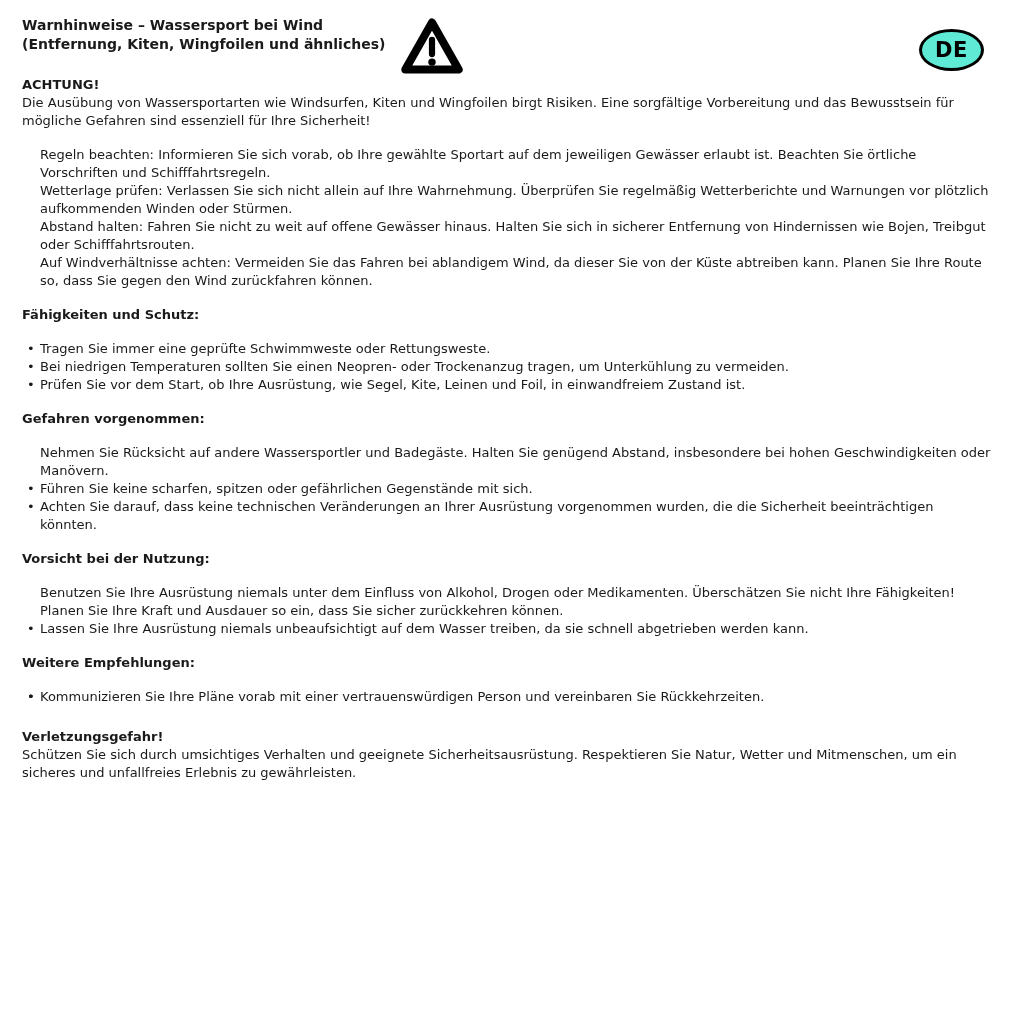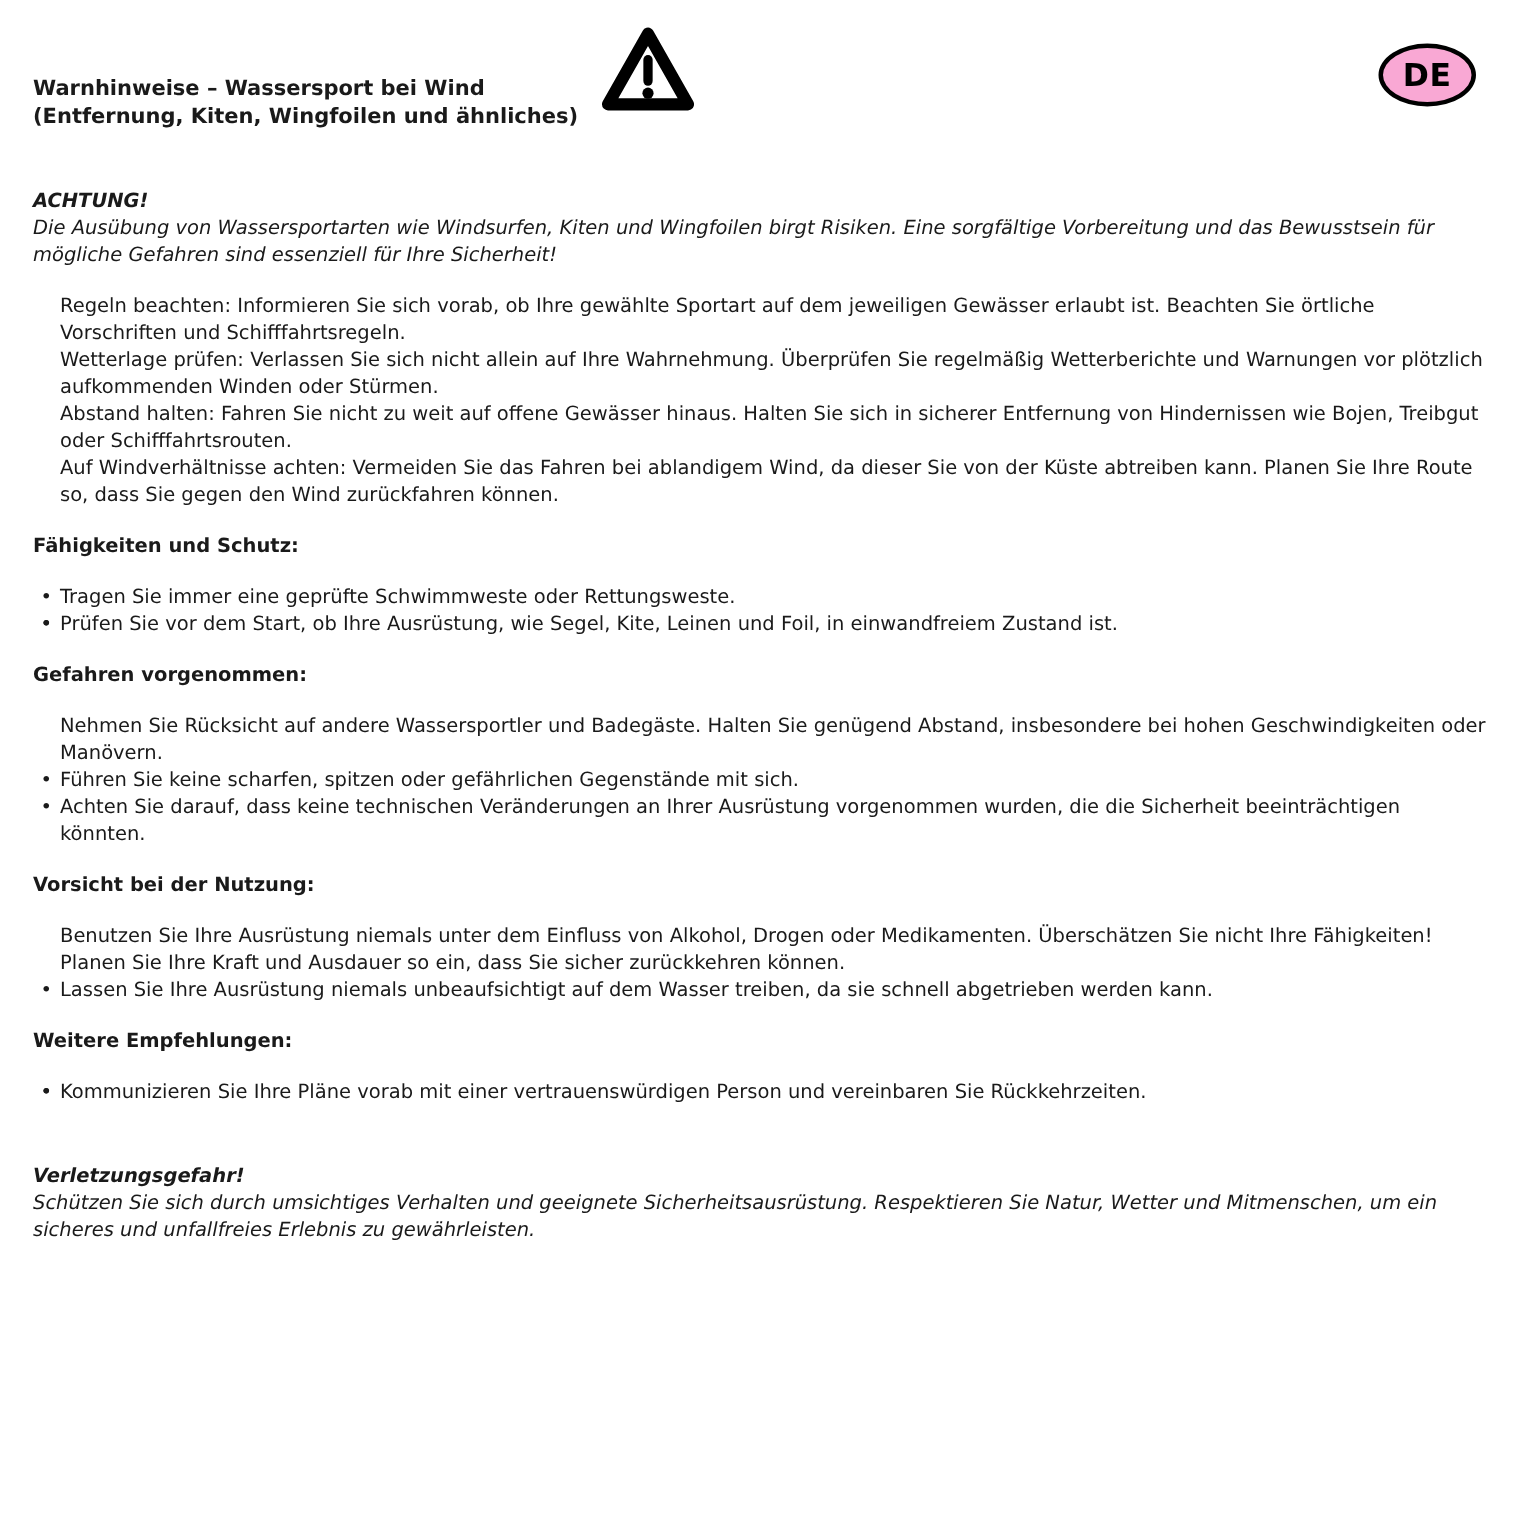--- a/index.html
+++ b/index.html
@@ -6,21 +6,21 @@
   html, body { width: 1020px; height: 1026px; }
   body {
     background: #ffffff;
     color: #1a1a1a;
     font-family: "DejaVu Sans", "Liberation Sans", sans-serif;
     font-size: 13px;
     line-height: 18px;
     position: relative;
     overflow: hidden;
   }
-  .doc { padding: 50px 26px 0 22px; }
+  .doc { padding: 16px 26px 0 22px; }
 
   
   .title { font-weight: bold; font-size: 14px; line-height: 19px; }
   .warning-icon {
     position: absolute;
     left: 401px;
     top: 16px;
     width: 62px;
     height: 60px;
   }
@@ -32,27 +32,27 @@
     height: 42px;
     border: 3.5px solid #000;
     border-radius: 50%;
     display: flex;
     align-items: center;
     justify-content: center;
     font-weight: bold;
     font-size: 21px;
     letter-spacing: 0.5px;
     color: #000;
-    background: #f9a8d4;
+    background: #5eead4;
   }
 
   
   .section { margin-top: 16px; }
   .section-heading { font-weight: bold; margin-bottom: 16px; }
-  .section.tight { margin-top: 38px; font-style: italic; }
+  .section.tight { margin-top: 22px; }
   .section.tight .section-heading { margin-bottom: 0; }
   .section .paragraph { }
 
   .items { padding-left: 18px; }
   .item { position: relative; }
   .item .bullet-marker {
     position: absolute;
     left: -13px;
     top: 0;
     width: 12px;
@@ -95,20 +95,21 @@
 
   <div class="section">
     <div class="section-heading">Fähigkeiten und Schutz:</div>
     <div class="items">
       <div class="item">
         <span class="bullet-marker">•</span>
         <span>Tragen Sie immer eine geprüfte Schwimmweste oder Rettungsweste.</span>
       </div>
       <div class="item">
         <span class="bullet-marker">•</span>
+        <span>Bei niedrigen Temperaturen sollten Sie einen Neopren- oder Trockenanzug tragen, um Unterkühlung zu vermeiden.</span>
       </div>
       <div class="item">
         <span class="bullet-marker">•</span>
         <span>Prüfen Sie vor dem Start, ob Ihre Ausrüstung, wie Segel, Kite, Leinen und Foil, in einwandfreiem Zustand ist.</span>
       </div>
     </div>
   </div>
 
   <div class="section">
     <div class="section-heading">Gefahren vorgenommen:</div>

